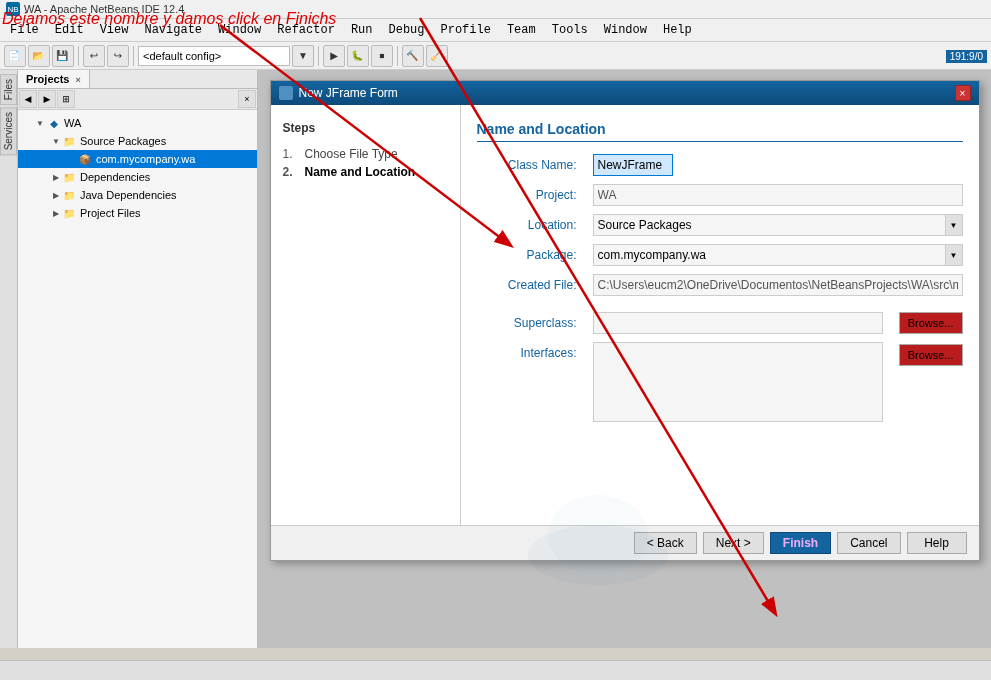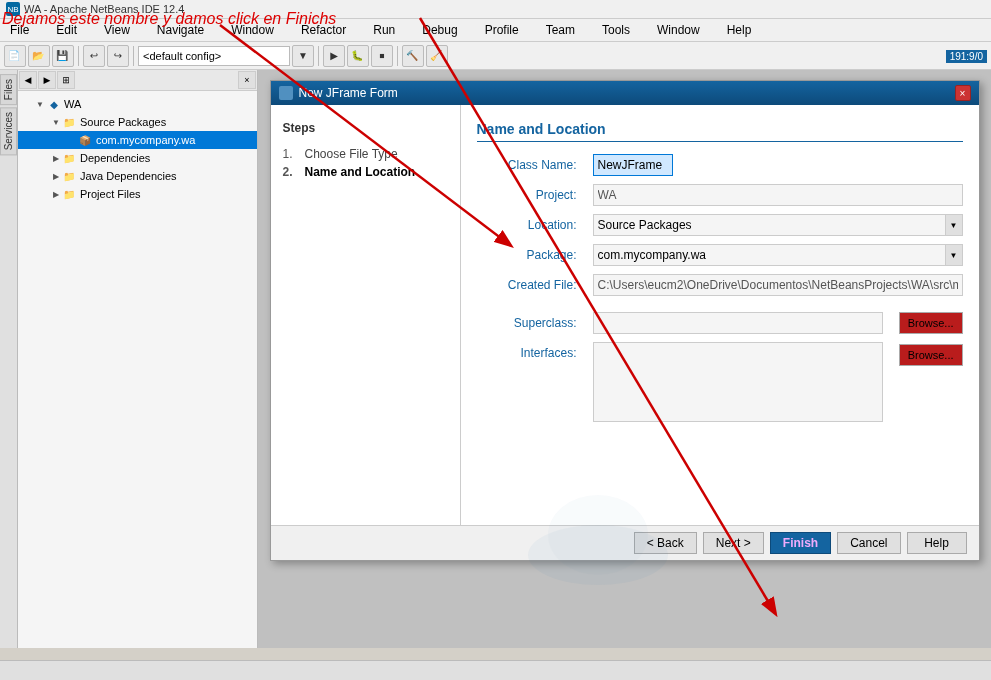--- a/index.html
+++ b/index.html
@@ -22,21 +22,22 @@
       border-radius: 2px;
       display: inline-block;
     }
 
     
     .menu-bar {
       background: #f0f0f0;
       border-bottom: 1px solid #ccc;
       display: flex;
       padding: 2px 4px;
-      gap: 15px;
+      gap: 4px;
+      font-family: Liberation Mono, monospace;
     }
     .menu-item {
       padding: 2px 6px;
       cursor: pointer;
       font-size: 12px;
       color: #000;
     }
 
     
     .toolbar {
@@ -487,20 +488,26 @@
 </div>
 
 <div class="main-area">
 
   <div class="vert-tabs">
     <div class="vert-tab">Files</div>
     <div class="vert-tab">Services</div>
   </div>
 
   <div class="sidebar">
+    <div class="sidebar-tabs">
+      <div class="sidebar-tab active">
+        <span>Projects</span>
+        <span class="sidebar-tab-close">×</span>
+      </div>
+    </div>
     <div class="sidebar-toolbar">
       <div class="sidebar-toolbar-btn">◀</div>
       <div class="sidebar-toolbar-btn">▶</div>
       <div class="sidebar-toolbar-btn">⊞</div>
       <div style="margin-left:auto">
         <div class="sidebar-toolbar-btn">×</div>
       </div>
     </div>
 
     <div class="tree">

